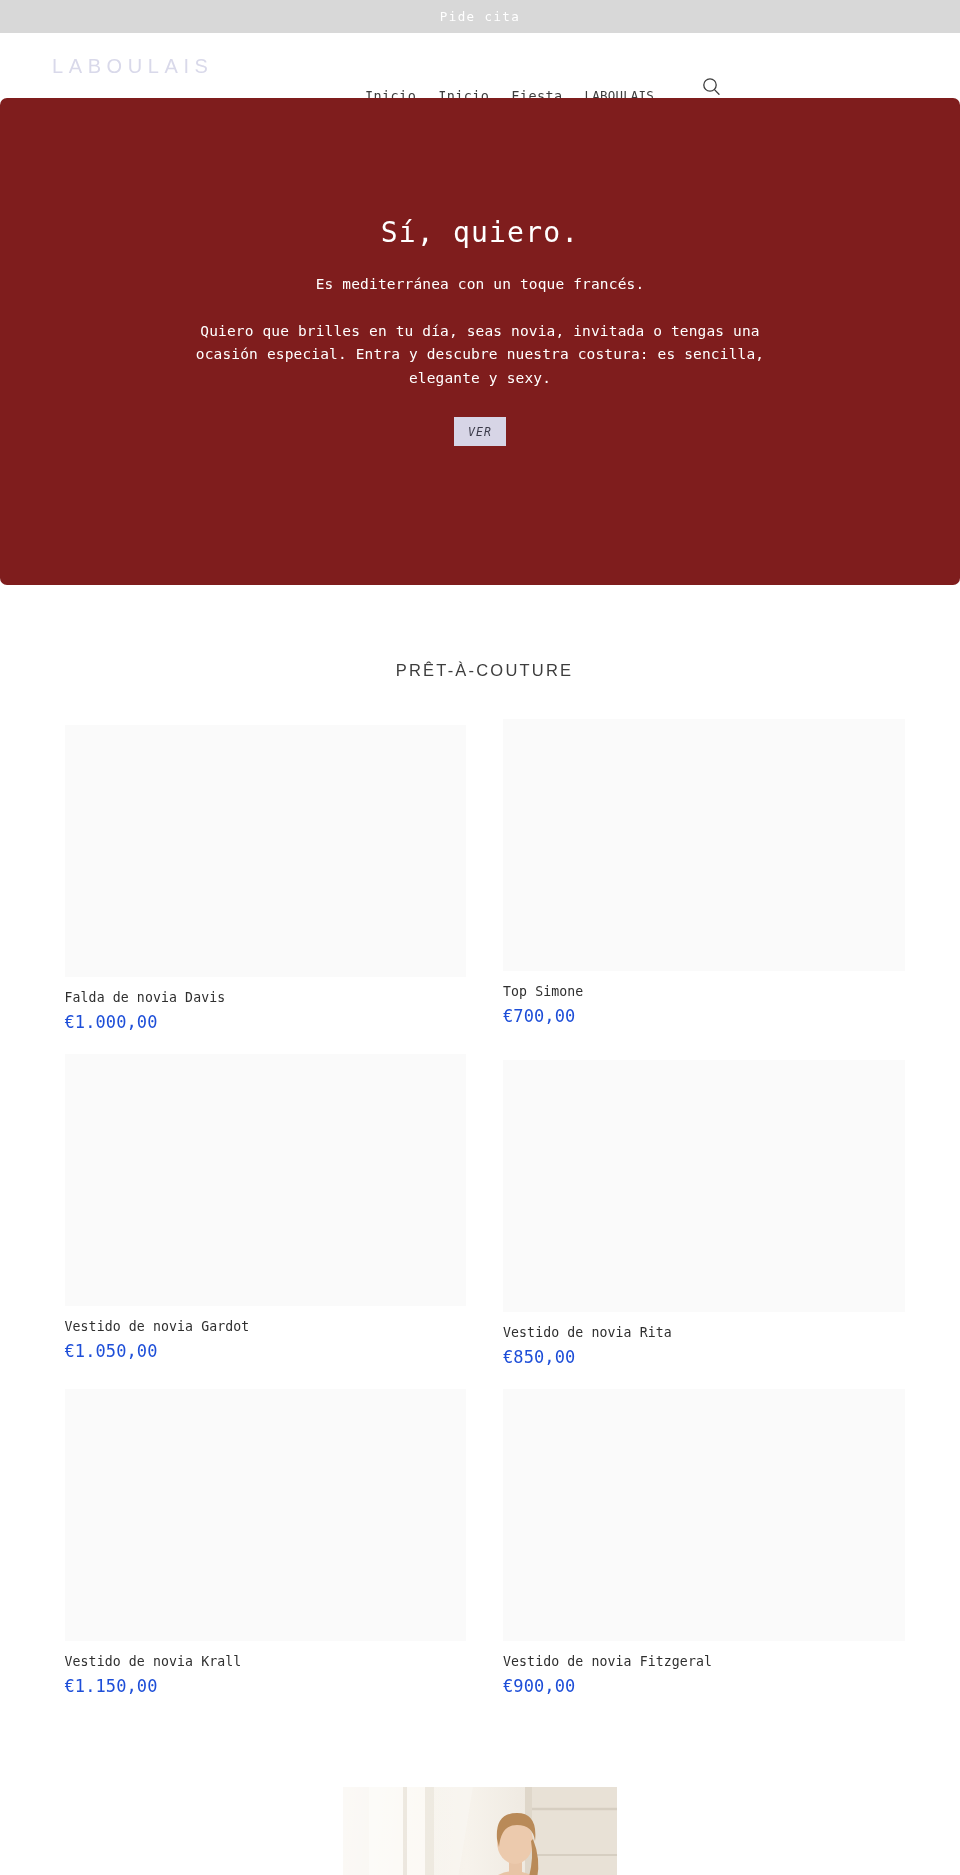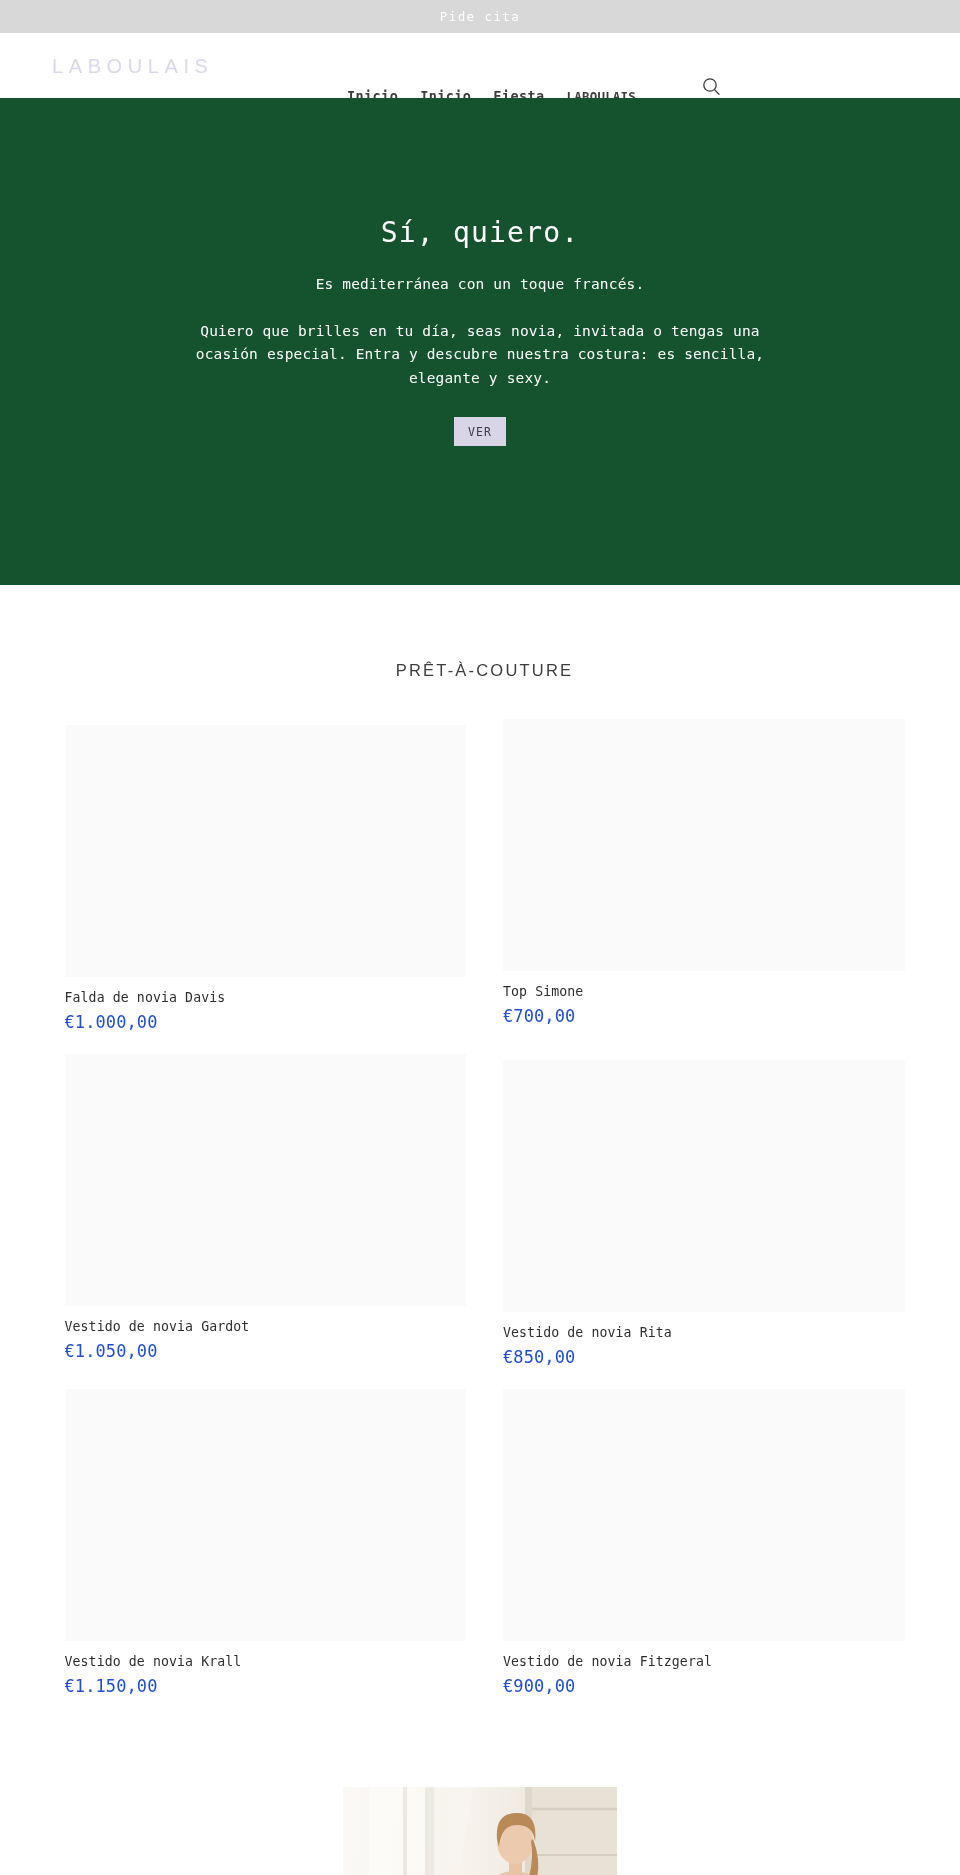--- a/index.html
+++ b/index.html
@@ -56,26 +56,25 @@
     font-size: 20px;
     letter-spacing: 5.6px;
     color: #d9d9ea;
     font-weight: 400;
     white-space: nowrap;
     text-decoration: none;
   }
 
   .main-nav {
     position: absolute;
-    left: 347px;
+    left: 365px;
     top: 57px;
     display: flex;
-    align-items: center;
+    align-items: flex-start;
     gap: 22px;
-    font-weight: bold;
   }
   .nav-link {
     font-family: "DejaVu Sans Mono", "Liberation Mono", monospace;
     font-size: 13.5px;
     letter-spacing: 0.4px;
     color: #3d3d3d;
     text-decoration: none;
     white-space: nowrap;
     line-height: 1;
   }
@@ -120,25 +119,26 @@
     width: 22px;
     height: 24px;
     display: flex;
     align-items: center;
     justify-content: center;
   }
 
   
   .hero {
     height: 487px;
-    background: #14532d;
+    background: #7f1d1d;
     position: relative;
     display: flex;
     flex-direction: column;
     align-items: center;
+    border-radius: 7px;
   }
 
   .hero-inner {
     width: 640px;
     text-align: center;
     margin-top: 0;
     position: absolute;
     top: 117px;
     left: 50%;
     transform: translateX(-50%);
@@ -165,20 +165,21 @@
   }
 
   .hero-paragraph + .hero-paragraph {
     margin-top: 23px;
   }
 
   .hero-cta-wrap {
     margin-top: 27px;
     display: flex;
     justify-content: center;
+    font-style: italic;
   }
 
   .hero-cta {
     display: inline-flex;
     align-items: center;
     justify-content: center;
     min-width: 46px;
     height: 29px;
     padding: 0 14px;
     background: #d7d5e6;

